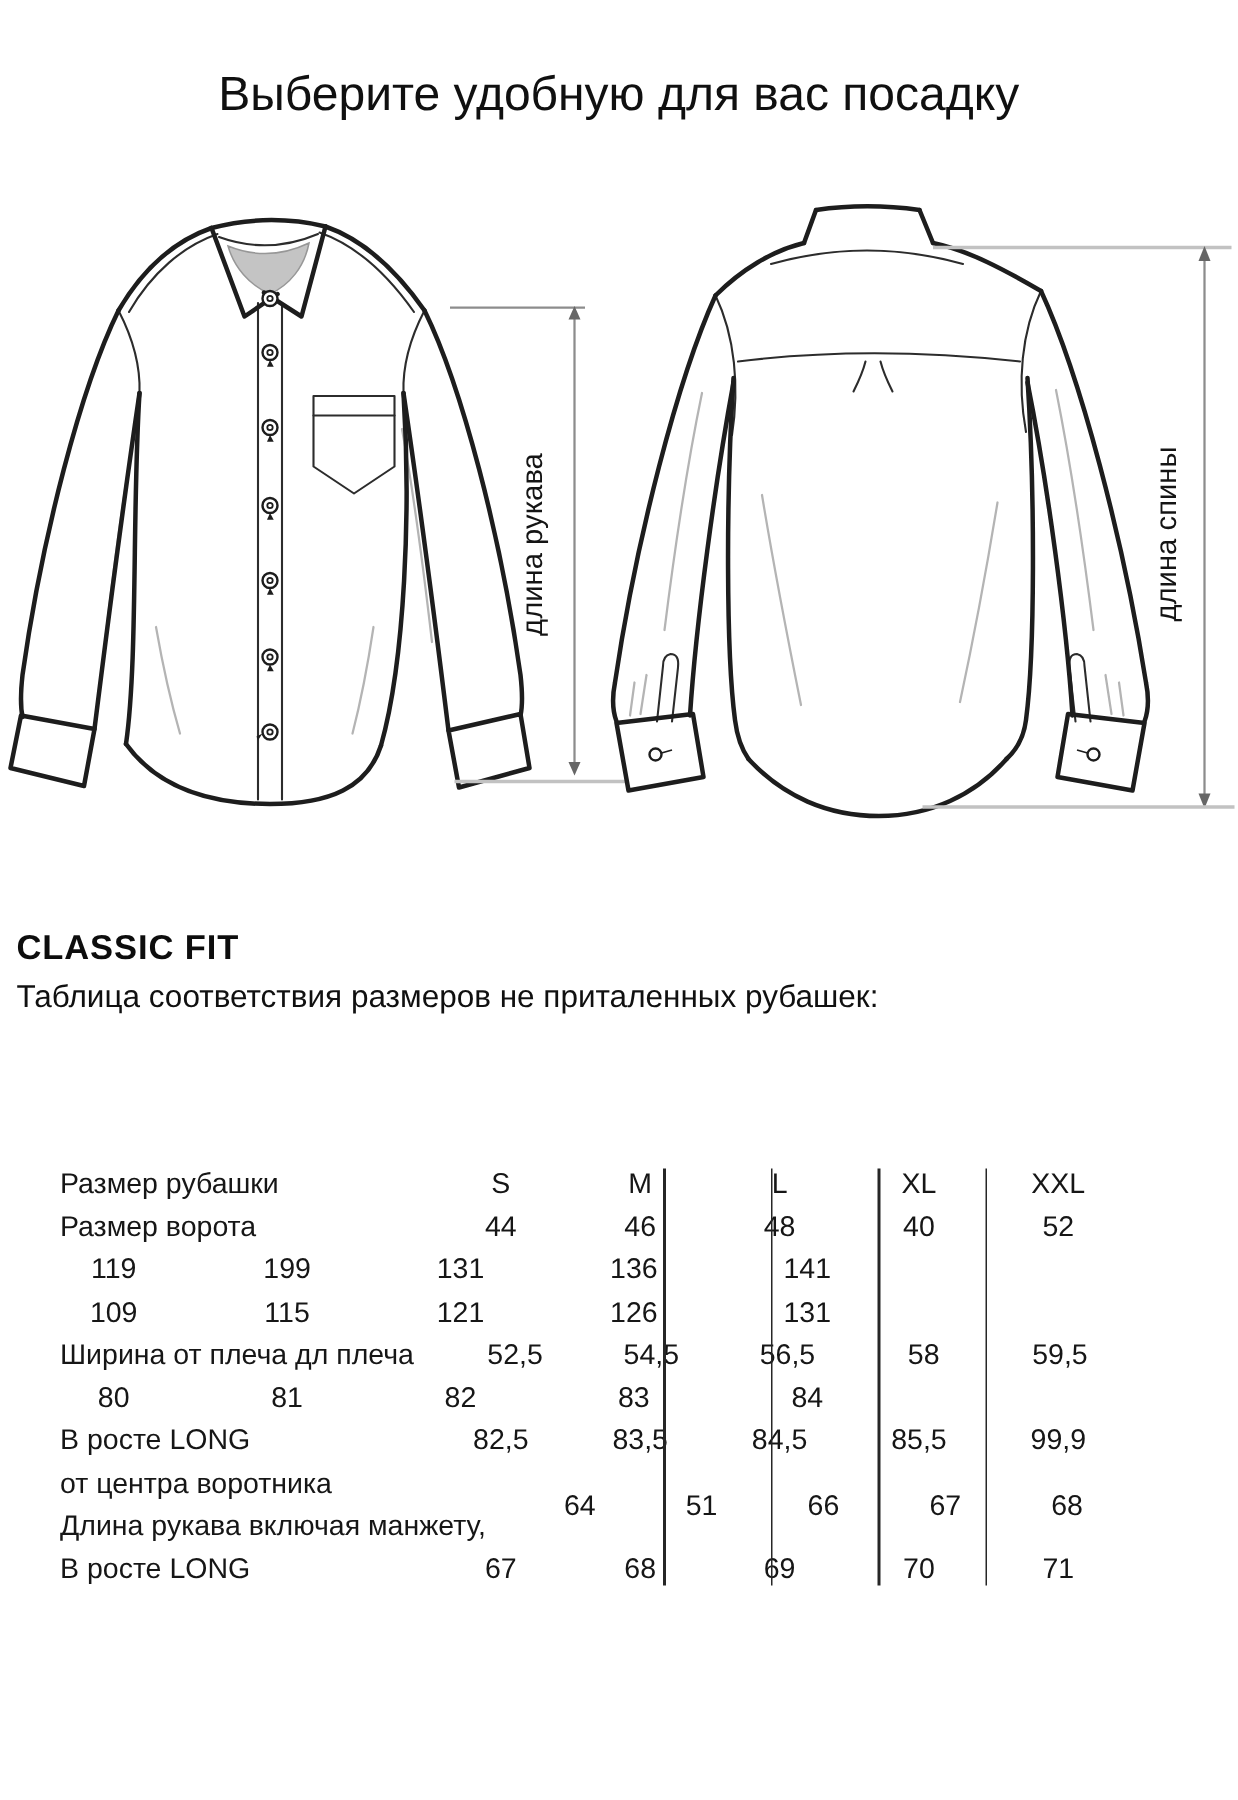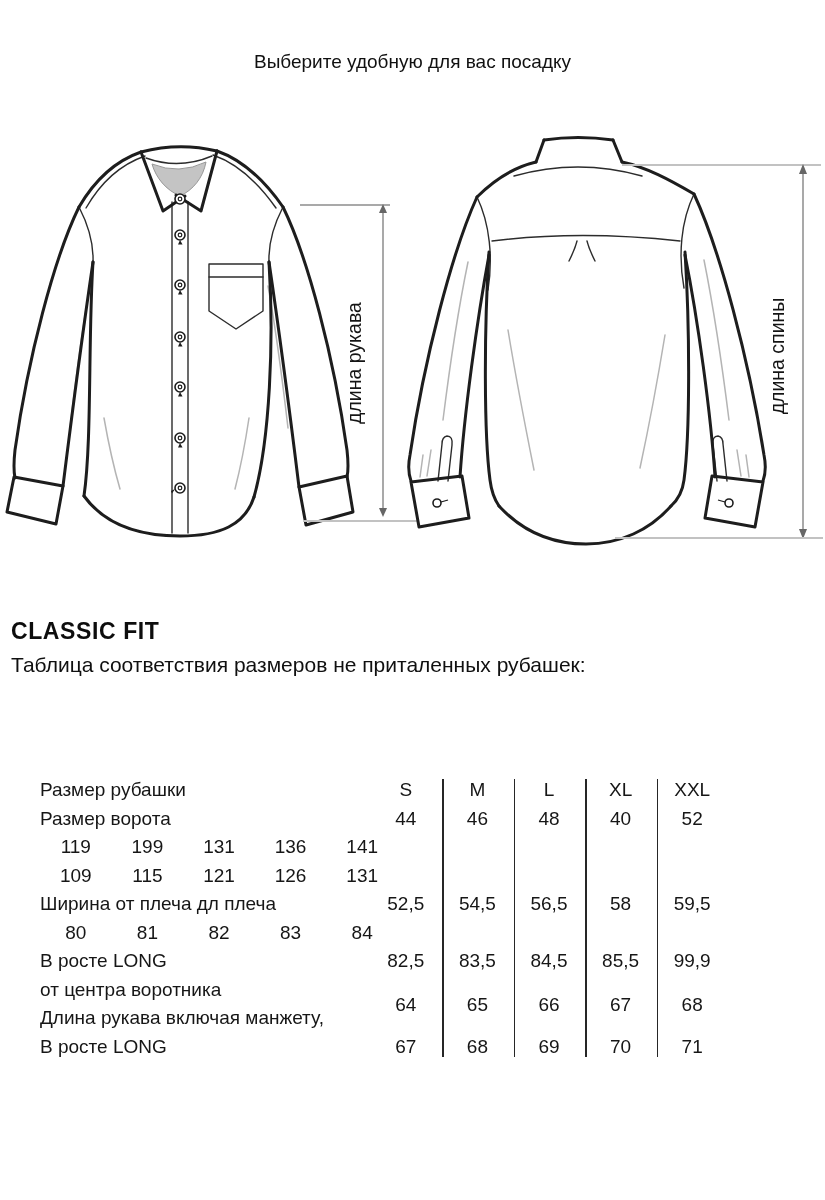--- a/index.html
+++ b/index.html
@@ -5,21 +5,21 @@
   html,body{margin:0;padding:0;background:#fff;}
   body{
     position:relative;
     width:825px;height:1200px;
     font-family:"Liberation Sans","DejaVu Sans",sans-serif;
     color:#141414;
     overflow:hidden;
   }
   .title{
     position:absolute;top:46px;left:0;width:825px;
-    text-align:center;font-size:19px;line-height:32px;color:#101010;
+    text-align:center;font-size:32px;line-height:32px;color:#101010;
   }
   svg{position:absolute;left:0;top:0;}
   .thick{fill:none;stroke:#1d1d1d;stroke-width:3;stroke-linecap:round;stroke-linejoin:round;}
   .thin{fill:none;stroke:#2c2c2c;stroke-width:1.4;stroke-linecap:round;stroke-linejoin:round;}
   .crease{fill:none;stroke:#b4b4b4;stroke-width:1.5;stroke-linecap:round;}
   .measure{fill:none;stroke:#8c8c8c;stroke-width:1.5;}
   .baseline{fill:none;stroke:#c2c2c2;stroke-width:2.2;}
   .arrowhead{fill:#666;stroke:none;}
   .btn{fill:#fff;stroke:#1d1d1d;stroke-width:1.6;}
   .btn-in{fill:none;stroke:#1d1d1d;stroke-width:1.2;}
@@ -29,21 +29,21 @@
     font-size:23px;font-weight:bold;letter-spacing:0.6px;color:#0d0d0d;
   }
   .subtitle{
     position:absolute;top:653px;left:11px;
     font-size:21px;color:#101010;
   }
   .size-table{
     position:absolute;left:40px;top:776px;width:690px;
     font-size:19px;color:#161616;
   }
-  .trow{display:flex;height:28.5px;line-height:28.5px;white-space:nowrap;}
+  .trow{display:flex;height:28.5px;line-height:28.5px;white-space:nowrap;gap:44px;}
   .trow.tall{height:57px;}
   .tlabel{width:330px;}
   .tall .tlabel{line-height:28.5px;}
   .tval{width:71.6px;text-align:center;}
   .tall .tval{line-height:57px;}
   .vline{position:absolute;top:3px;height:278px;width:1.5px;background:#262626;}
   .v1{left:402px;} .v2{left:473.5px;} .v3{left:545px;} .v4{left:616.5px;}
 </style>
 </head>
 <body>
@@ -226,21 +226,21 @@
     <div class="tval">84,5</div>
     <div class="tval">85,5</div>
     <div class="tval">99,9</div>
   </div>
   <div class="trow tall">
     <div class="tlabel">
       <div>от центра воротника</div>
       <div>Длина рукава включая манжету,</div>
     </div>
     <div class="tval">64</div>
-    <div class="tval">65</div>
+    <div class="tval">51</div>
     <div class="tval">66</div>
     <div class="tval">67</div>
     <div class="tval">68</div>
   </div>
   <div class="trow">
     <div class="tlabel">В росте LONG</div>
     <div class="tval">67</div>
     <div class="tval">68</div>
     <div class="tval">69</div>
     <div class="tval">70</div>

